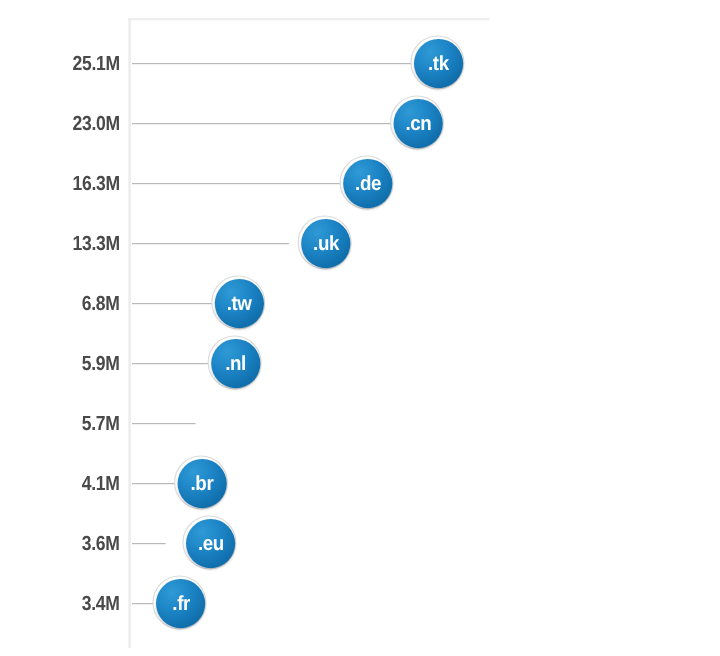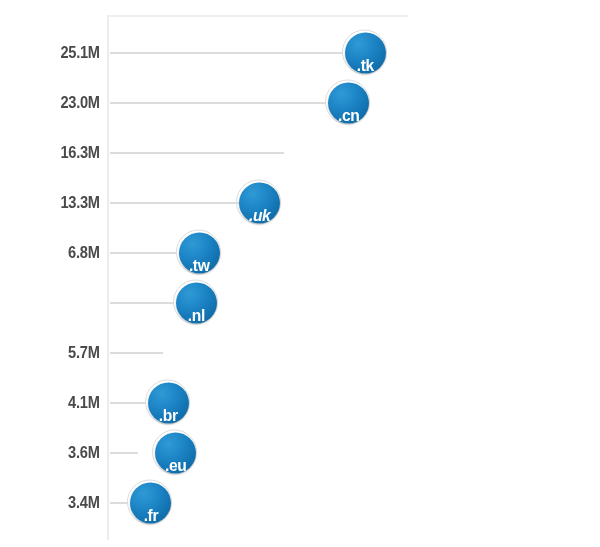--- a/index.html
+++ b/index.html
@@ -105,21 +105,21 @@
     width: 41px;
     height: 41px;
     border-radius: 50%;
     background: radial-gradient(circle at 33% 27%,
                   #2f9ad6 0%,
                   #1d85c6 38%,
                   #1170ae 72%,
                   #0a5f96 100%);
     box-shadow: 0 1px 2px rgba(0,0,0,0.22);
     display: flex;
-    align-items: flex-end;
+    align-items: center;
     justify-content: center;
     box-sizing: border-box;
   }
 
   .bubble-label {
     color: #ffffff;
     font-family: "Liberation Sans", "DejaVu Sans", sans-serif;
     font-size: 17px;
     font-weight: bold;
     letter-spacing: -0.4px;
@@ -155,42 +155,49 @@
         <div class="bubble-wrap" style="left: 325px;">
           <div class="bubble-ring"></div>
           <div class="bubble">
             <span class="bubble-label">.cn</span>
           </div>
         </div>
       </div>
       <div class="row" style="top: 128px; padding-left: 47px;">
         <div class="tick-label"><span>16.3M</span></div>
         <div class="connector" style="width: 174px;"></div>
+        <div class="bubble-wrap" style="left: 283px;">
+          <div class="bubble-ring"></div>
+          <div class="bubble">
+            <span class="bubble-label">.de</span>
+          </div>
+        </div>
       </div>
       <div class="row" style="top: 178px;">
         <div class="tick-label"><span>13.3M</span></div>
         <div class="connector" style="width: 131px;"></div>
-        <div class="bubble-wrap" style="left: 236px; font-style: italic;">
+        <div class="bubble-wrap" style="left: 248px;">
           <div class="bubble-ring"></div>
           <div class="bubble">
             <span class="bubble-label">.uk</span>
           </div>
         </div>
       </div>
       <div class="row" style="top: 228px;">
         <div class="tick-label"><span>6.8M</span></div>
         <div class="connector" style="width: 67px;"></div>
         <div class="bubble-wrap" style="left: 176px;">
           <div class="bubble-ring"></div>
           <div class="bubble">
             <span class="bubble-label">.tw</span>
           </div>
         </div>
       </div>
       <div class="row" style="top: 278px;">
+        <div class="tick-label"><span>5.9M</span></div>
         <div class="connector" style="width: 64px;"></div>
         <div class="bubble-wrap" style="left: 173px;">
           <div class="bubble-ring"></div>
           <div class="bubble">
             <span class="bubble-label">.nl</span>
           </div>
         </div>
       </div>
       <div class="row" style="top: 328px;">
         <div class="tick-label"><span>5.7M</span></div>

